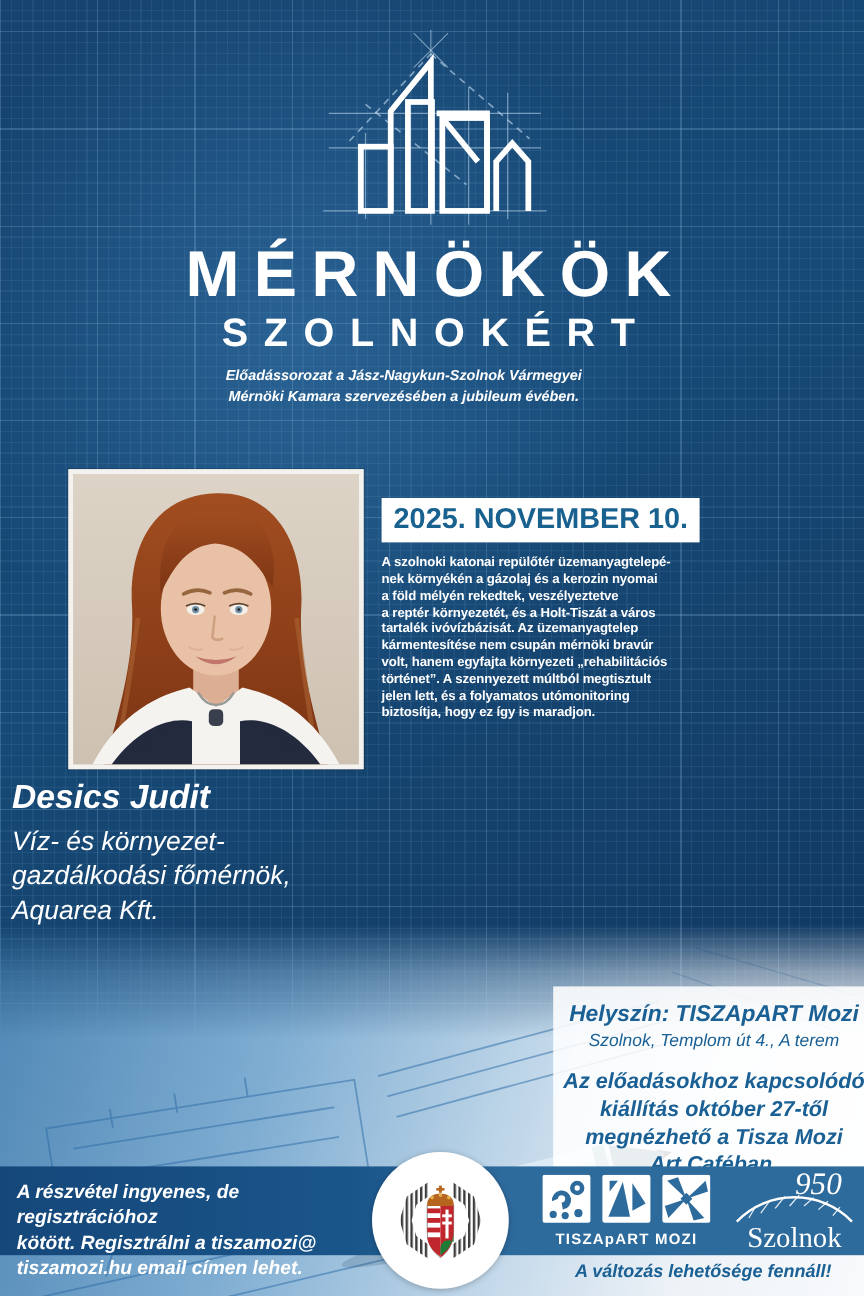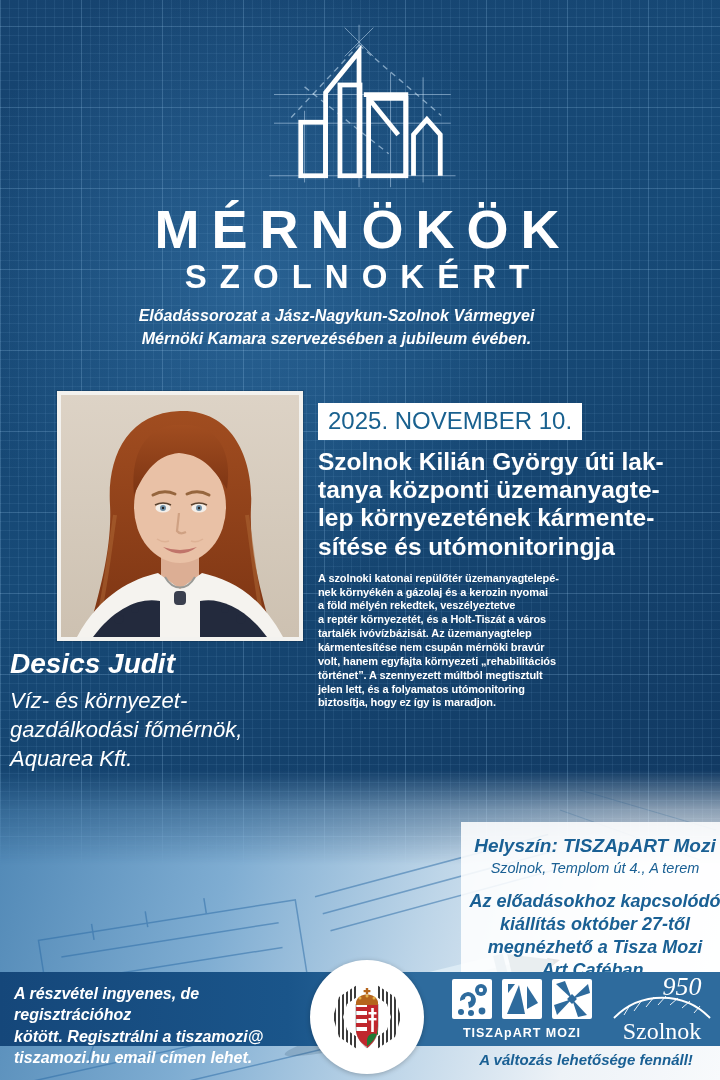--- a/index.html
+++ b/index.html
@@ -14,32 +14,32 @@
       radial-gradient(58% 42% at 34% 26%, rgba(64,130,185,0.45), rgba(64,130,185,0) 70%),
       linear-gradient(150deg,#16436f 0%,#174a77 40%,#0e3158 100%);
   }
   .abs{position:absolute;}
   
   .building{left:240px;top:20px;width:240px;height:172px;}
   .title1{left:0;top:198px;width:720px;text-align:center;font-size:54px;font-weight:700;
           letter-spacing:12px;text-indent:6px;}
   .title2{left:0;top:258px;width:720px;text-align:center;font-size:33px;font-weight:700;
           letter-spacing:13px;text-indent:7px;}
-  .subtitle{left:0;top:305px;width:673px;text-align:center;font-size:16px;font-weight:700;
+  .subtitle{left:0;top:305px;width:673px;text-align:center;font-size:12px;font-weight:700;
           font-style:italic;line-height:1.42;white-space:pre-line;}
   
   .photo-frame{left:57px;top:391px;width:238px;height:242px;border:4px solid #f3f2ef;
           background:#d8cec1;box-shadow:0 0 0 1px rgba(0,0,0,0.15);}
   .speaker{left:10px;top:648px;width:293px;}
   .speaker-name{font-size:28px;font-weight:700;font-style:italic;margin:0 0 6px 0;}
   .speaker-role{font-size:22px;font-style:italic;line-height:1.32;white-space:pre-line;}
   
   .rightcol{left:318px;top:403px;width:400px;}
-  .badge{display:table;background:#ffffff;color:#19618f;font-weight:400;font-size:24px;
-         padding:4px 10px 5px 10px;margin:0 0 4px 0;}
+  .badge{display:table;background:#ffffff;color:#19618f;font-weight:700;font-size:24px;
+         padding:4px 10px 5px 10px;margin:12px 0 4px 0;}
   .talk-title{font-size:24.5px;font-weight:700;line-height:1.15;margin-top:8px;white-space:pre-line;}
   .talk-desc{font-size:11px;font-weight:700;line-height:1.26;margin-top:11px;white-space:pre-line;
          letter-spacing:-0.1px;}
   
   .photo-band{left:0;top:770px;width:720px;height:310px;
       background:linear-gradient(105deg,#4f87b5 0%,#7fadd2 32%,#bdd5e8 58%,#edf2f7 80%,#f8fafc 100%);
       -webkit-mask-image:linear-gradient(180deg,transparent 0,rgba(0,0,0,.55) 40px,#000 95px);
       mask-image:linear-gradient(180deg,transparent 0,rgba(0,0,0,.55) 40px,#000 95px);}
   .infobox{left:461px;top:822px;width:268px;background:rgba(255,255,255,0.88);
       color:#1a6094;text-align:center;padding:13px 8px 14px 8px;box-sizing:border-box;}
@@ -144,24 +144,20 @@
 
   <div class="abs speaker">
     <div class="speaker-name">Desics Judit</div>
     <div class="speaker-role">Víz- és környezet-
 gazdálkodási főmérnök,
 Aquarea Kft.</div>
   </div>
 
   <div class="abs rightcol">
     <div class="badge">2025. NOVEMBER 10.</div>
-    <div class="talk-title">Szolnok Kilián György úti lak-
-tanya központi üzemanyagte-
-lep környezetének kármente-
-sítése és utómonitoringja</div>
     <div class="talk-desc">A szolnoki katonai repülőtér üzemanyagtelepé-
 nek környékén a gázolaj és a kerozin nyomai
 a föld mélyén rekedtek, veszélyeztetve
 a reptér környezetét, és a Holt-Tiszát a város
 tartalék ivóvízbázisát. Az üzemanyagtelep
 kármentesítése nem csupán mérnöki bravúr
 volt, hanem egyfajta környezeti „rehabilitációs
 történet”. A szennyezett múltból megtisztult
 jelen lett, és a folyamatos utómonitoring
 biztosítja, hogy ez így is maradjon.</div>

